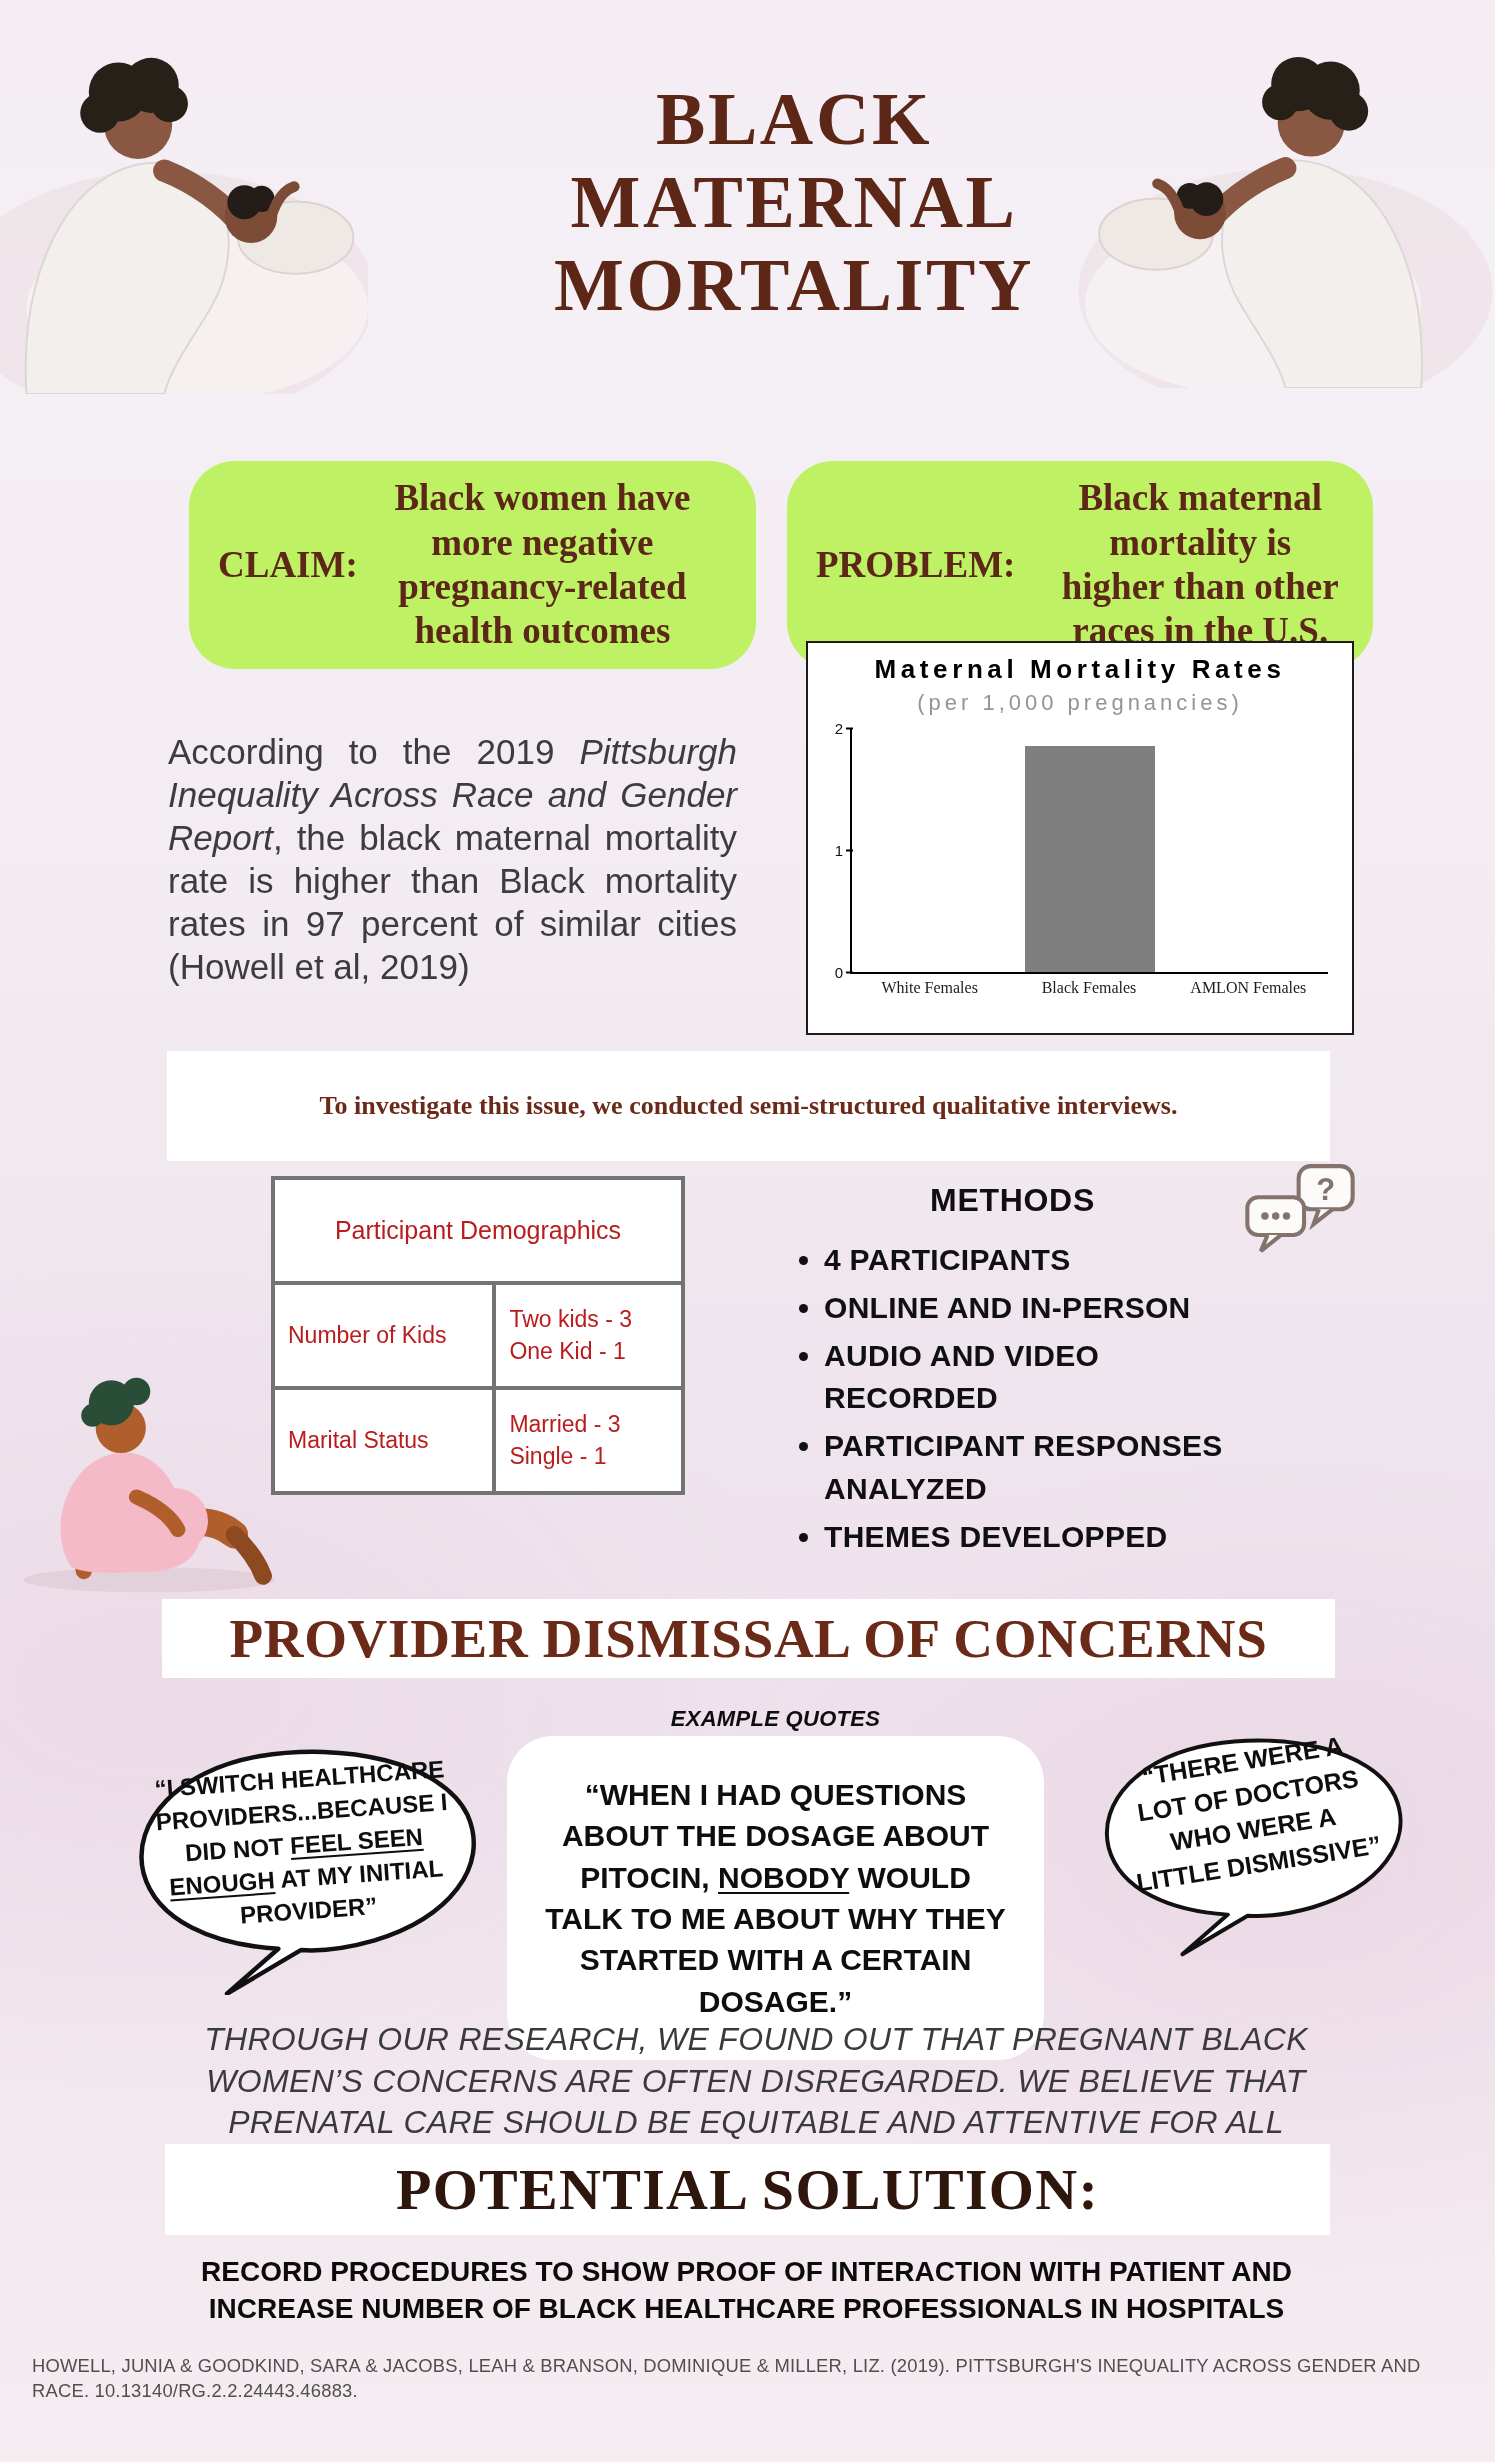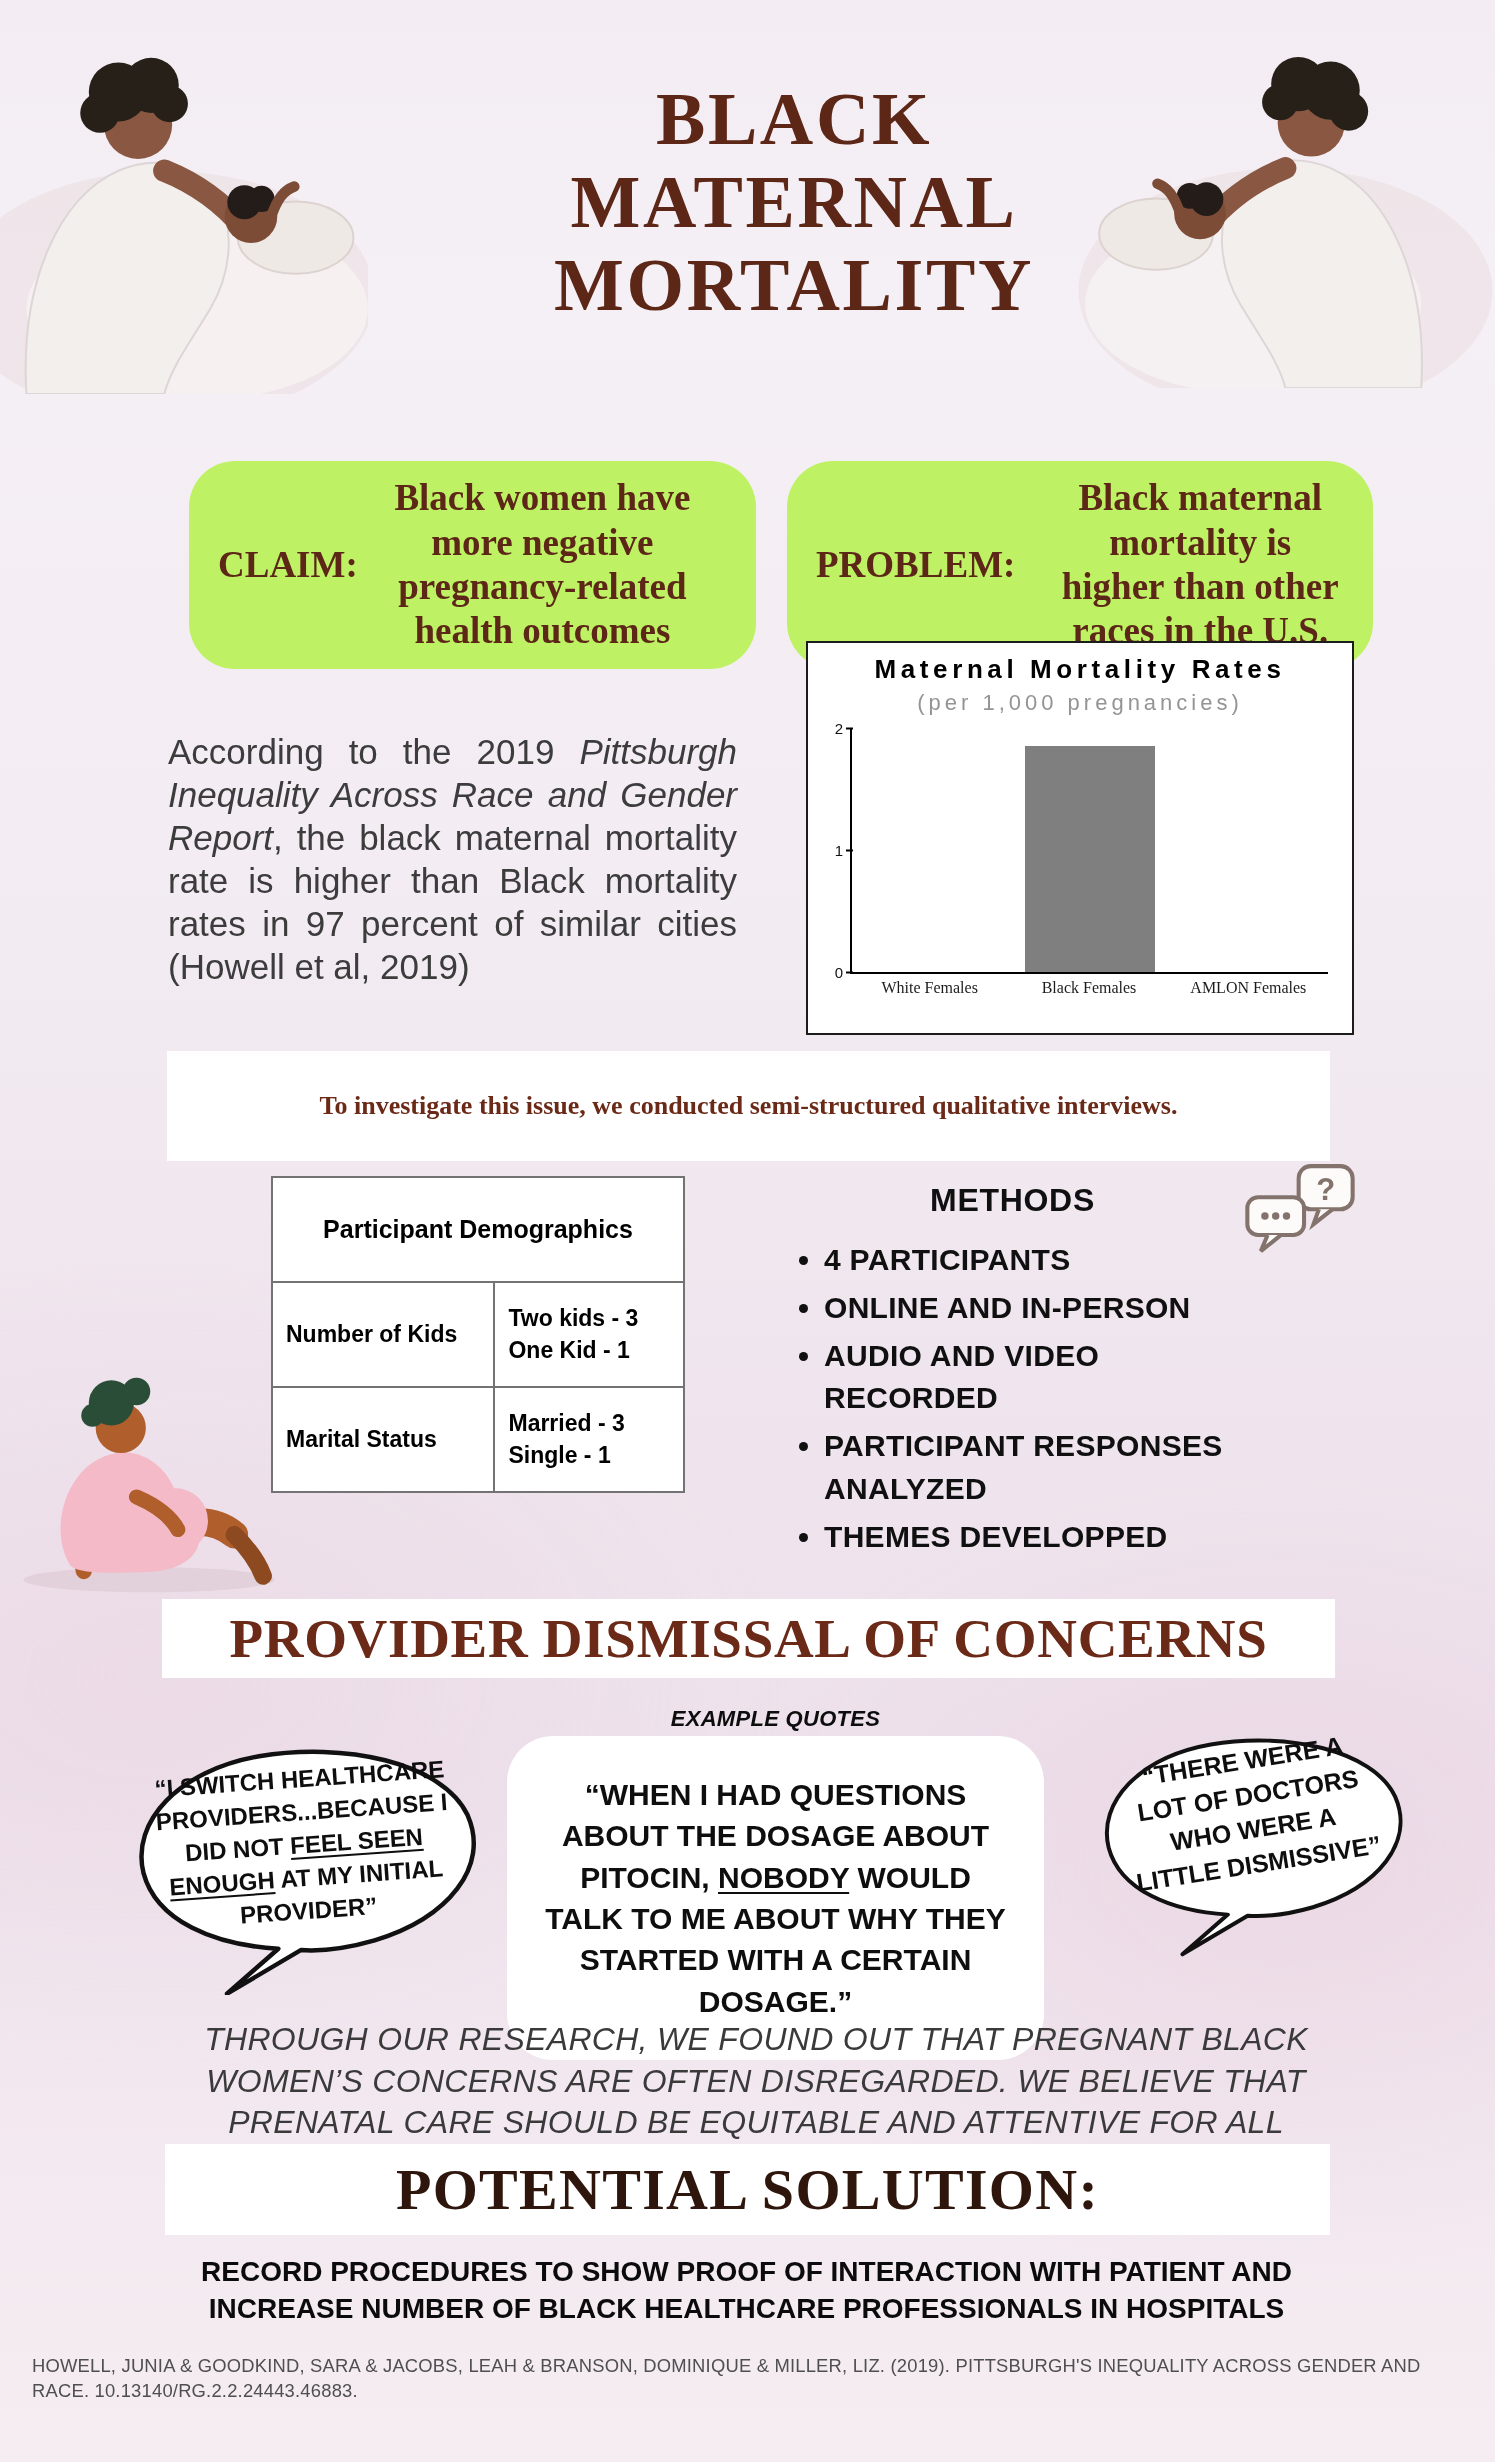--- a/index.html
+++ b/index.html
@@ -48,21 +48,21 @@
   .xlab{flex:1;text-align:center;font-family:"Liberation Serif",serif;font-size:16px;color:#1c1c1c;}
 
   
   #investigate-banner{left:167px;top:1051px;width:1163px;height:110px;background:#fff;
     display:flex;justify-content:center;align-items:center;text-align:center;
     font-family:"Liberation Serif",serif;font-weight:700;font-size:26px;line-height:1.3;
     color:var(--banner-maroon,#5c2012);padding:0 79px;box-sizing:border-box;}
 
   
   #demo-table{left:271px;top:1176px;width:414px;border-collapse:collapse;background:#fff;}
-  #demo-table th,#demo-table td{border:2px solid #737373;color:#000000;font-weight:700;}
+  #demo-table th,#demo-table td{border:4px solid #737373;color:#b91c1c;font-weight:400;}
   #demo-table th{font-size:25px;height:59px;}
   #demo-table td{padding:16px 13px;font-size:23px;line-height:1.35;}
   #demo-table td.tval{white-space:pre-line;width:46%;}
   #demo-table td.tlab{width:54%;}
   #demo-table tr{height:105px;}
 
   
   #methods{left:786px;top:1182px;width:453px;color:#101010;}
   #methods .m-head{text-align:center;font-size:32px;font-weight:800;letter-spacing:0.7px;}
   #methods ul{margin:20px 0 0 38px;padding:0;font-size:30px;font-weight:700;

